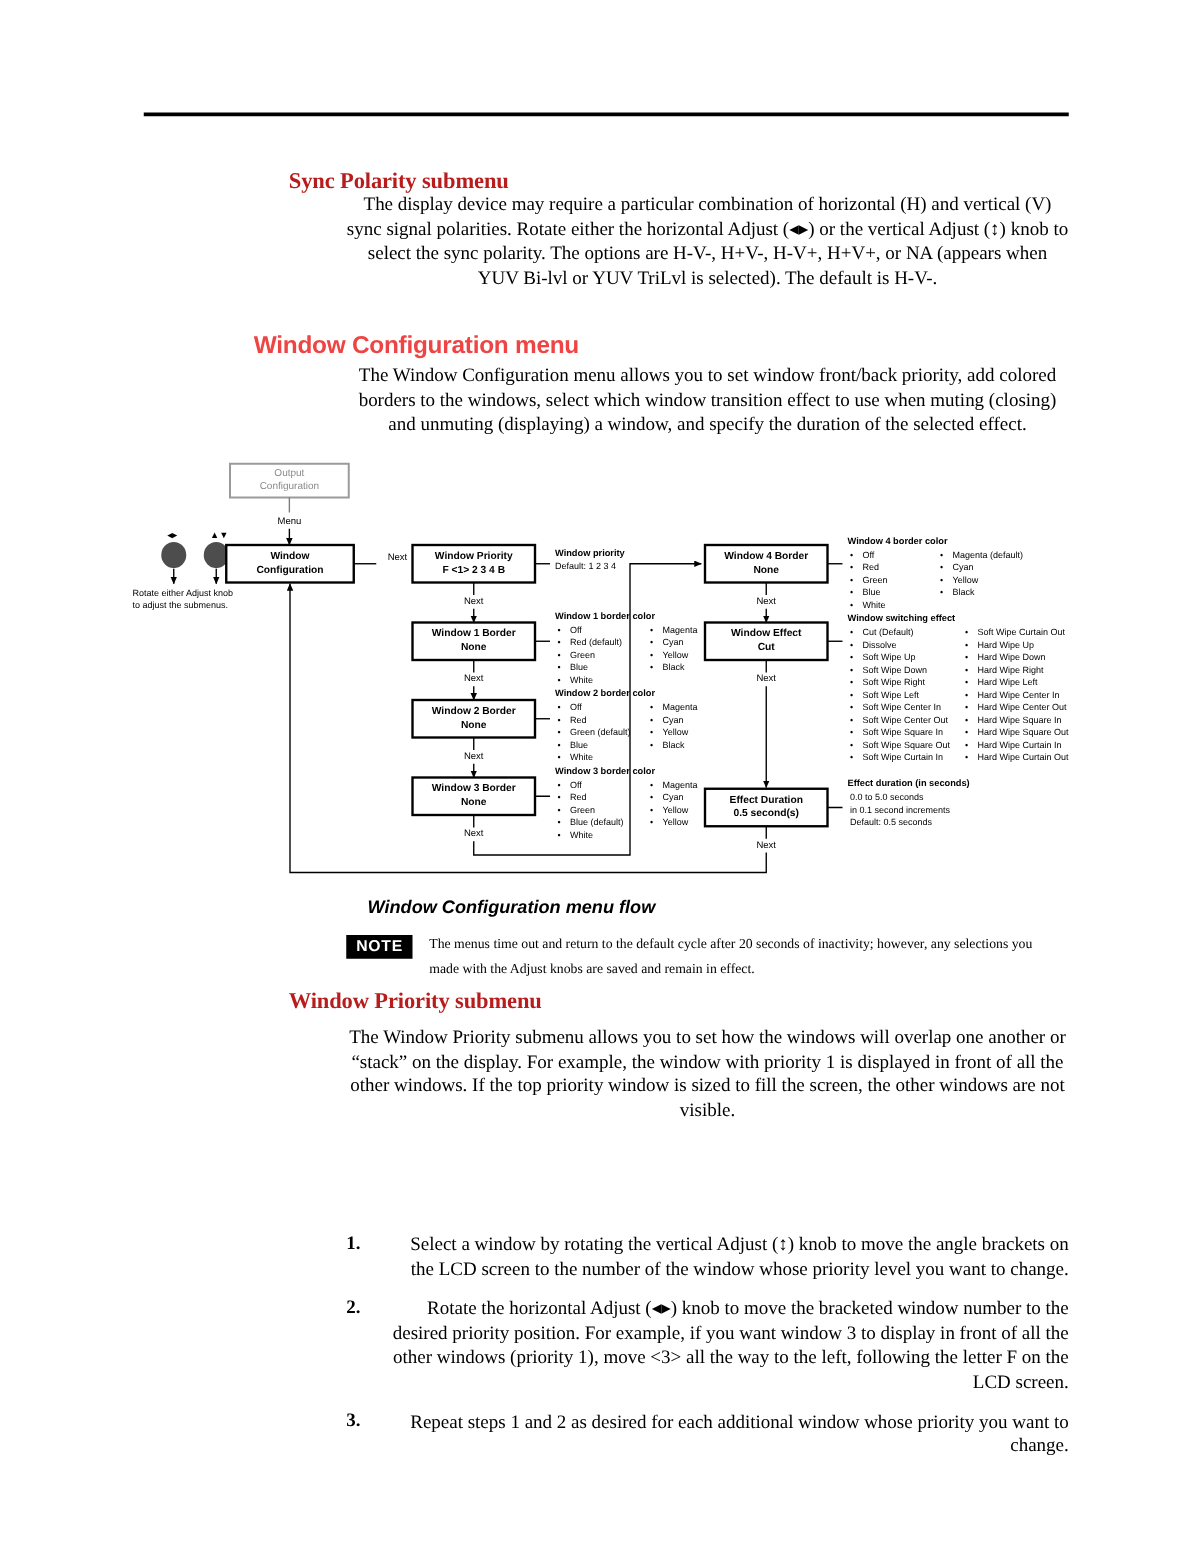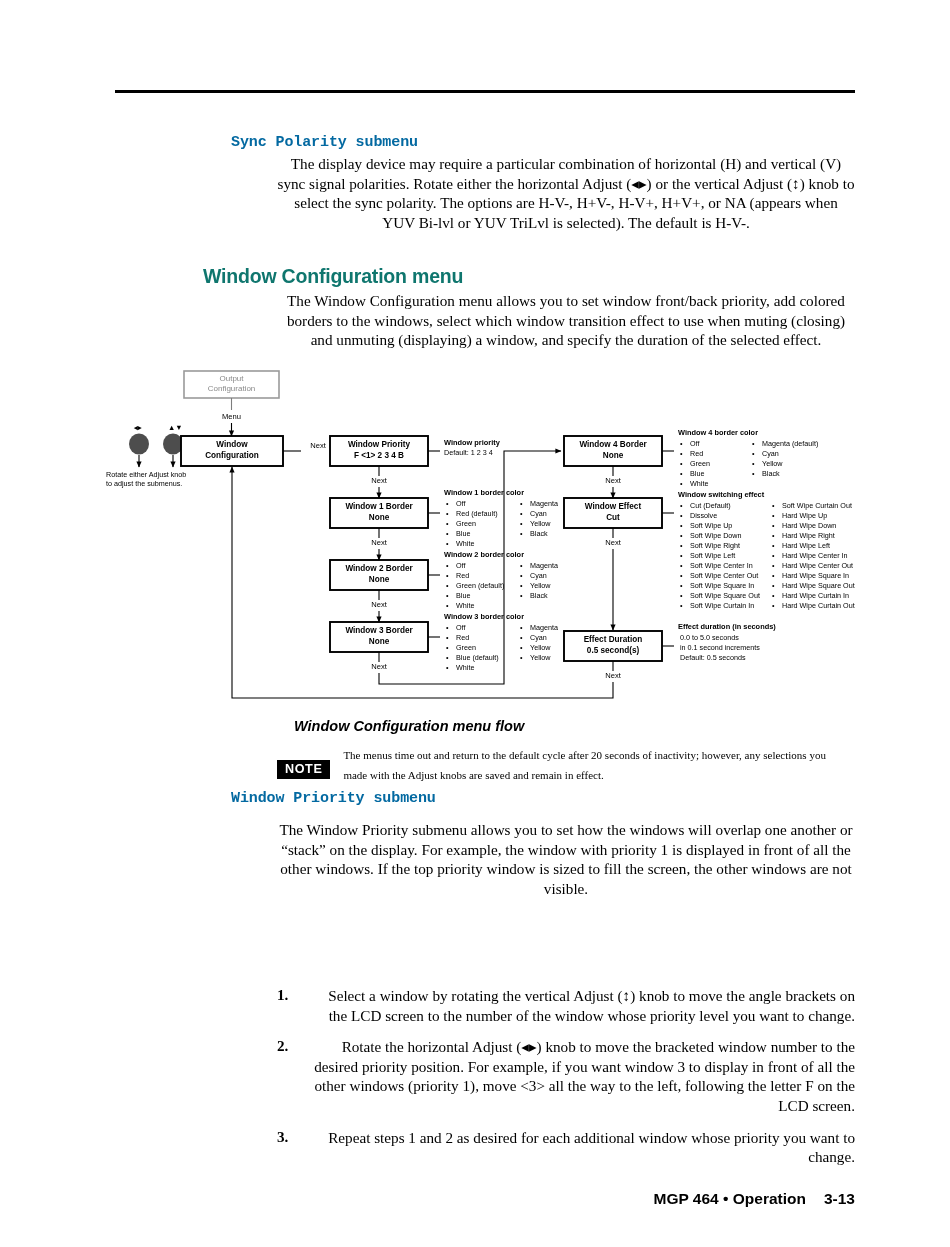--- a/index.html
+++ b/index.html
@@ -28,28 +28,28 @@
     width: 740px; height: 3px;
     background: #000;
   }
 
   
   .h2 {
     font-family: "Liberation Sans", sans-serif;
     font-weight: bold;
     font-size: 19.5px;
     letter-spacing: -0.2px;
-    color: #0f766e;
+    color: #ef4444;
   }
   .h3 {
-    font-family: Liberation Mono, monospace;
-    font-weight: bold;
-    font-size: 15px;
+    font-family: Liberation Serif, serif;
+    font-weight: bold;
+    font-size: 18px;
     letter-spacing: -0.1px;
-    color: #0369a1;
+    color: #b91c1c;
   }
   .body-txt {
     font-family: "Liberation Serif", serif;
     font-size: 15.2px;
     line-height: 19.6px;
     text-align: center;
   }
   .caption {
     font-family: "Liberation Sans", sans-serif;
     font-style: italic;
@@ -72,21 +72,21 @@
   .note-tag {
     display: inline-block;
     background: #000;
     color: #fff;
     font-family: "Liberation Sans", sans-serif;
     font-weight: bold;
     font-size: 12.6px;
     letter-spacing: 0.6px;
     padding: 2px 8px 3px 8px;
     vertical-align: top;
-    margin-top: 14px;
+    margin-top: 2px;
   }
   .note-text {
     display: inline-block;
     width: 498px;
     margin-left: 13px;
     font-family: "Liberation Serif", serif;
     font-size: 11px;
     line-height: 19.6px;
     vertical-align: top;
   }
@@ -385,17 +385,14 @@
     <div class="step">
       <span class="step-num">2.</span>
       <div class="step-txt">Rotate the horizontal Adjust (◂▸) knob to move the bracketed window number to the desired priority position.  For example, if you want window 3 to display in front of all the other windows (priority 1), move &lt;3&gt; all the way to the left, following the letter F on the LCD screen.</div>
     </div>
     <div class="step">
       <span class="step-num">3.</span>
       <div class="step-txt">Repeat steps 1 and 2 as desired for each additional window whose priority you want to change.</div>
     </div>
   </div>
 
-  <div class="footer">
-    <span>MGP 464 • Operation</span><span class="pg">3-13</span>
-  </div>
 
 </div>
 
 </body></html>

